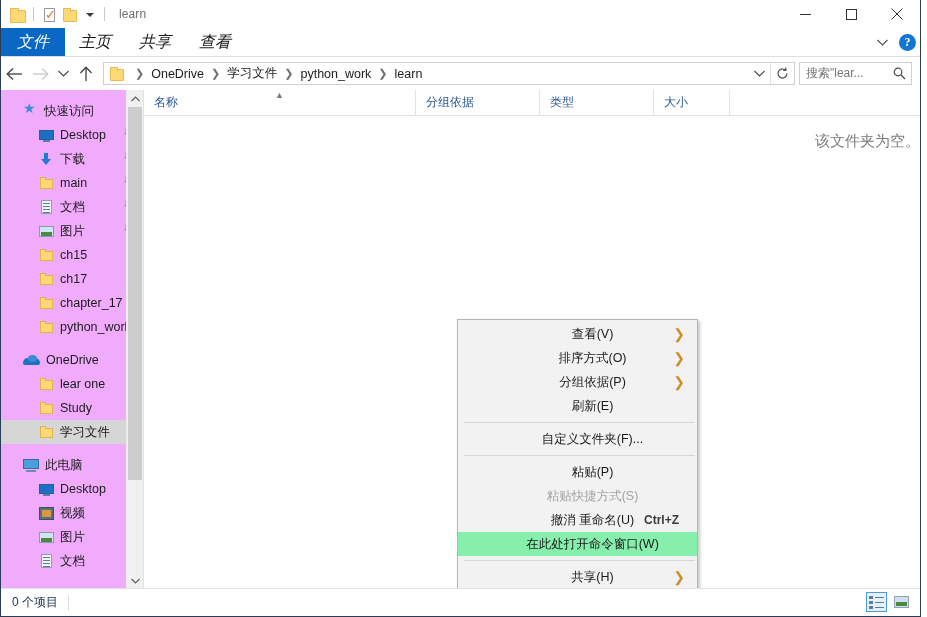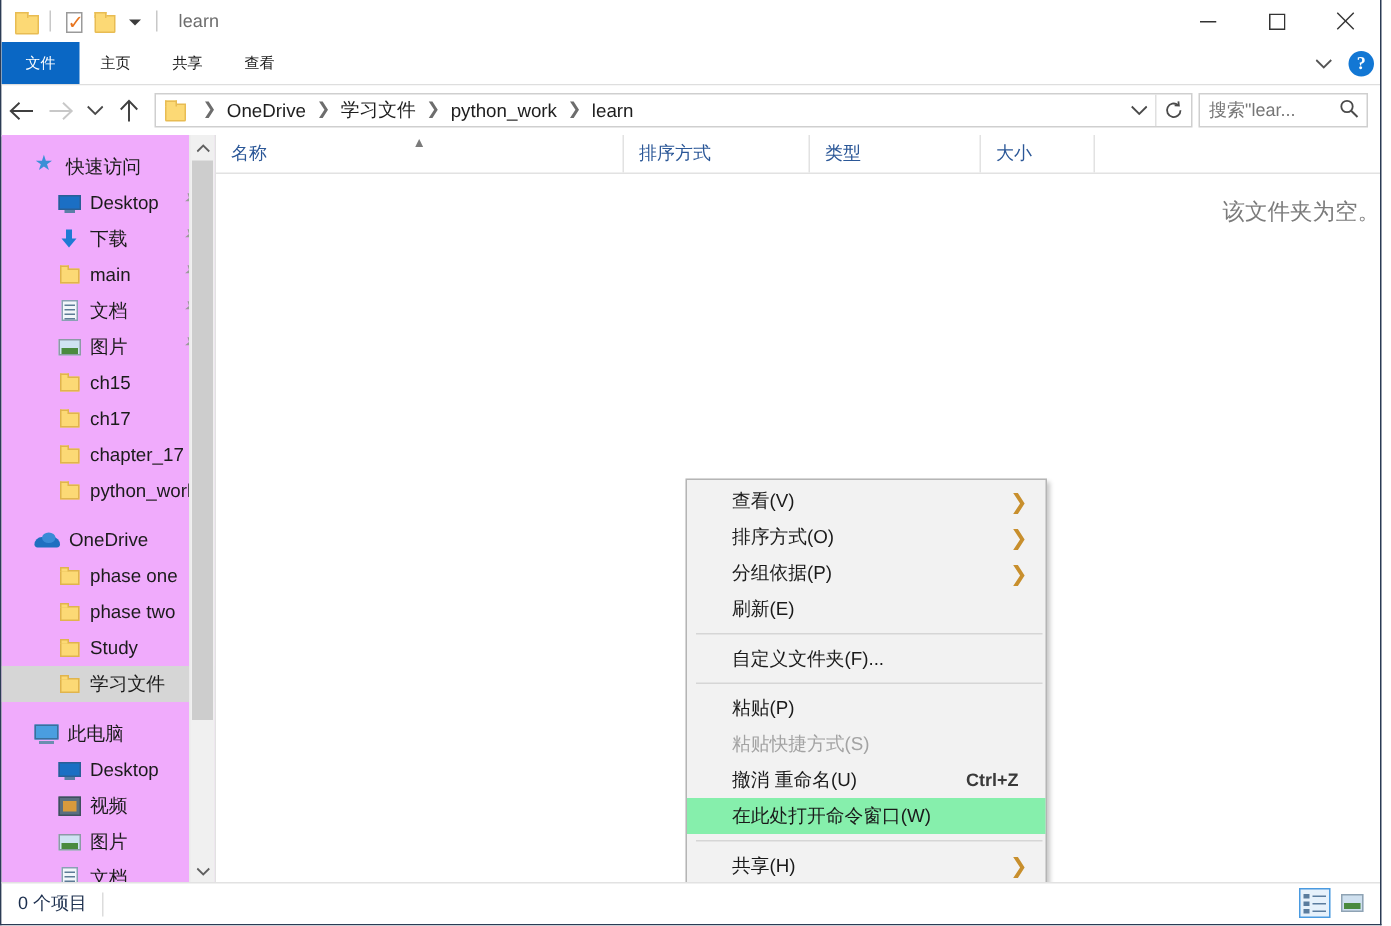--- a/index.html
+++ b/index.html
@@ -72,22 +72,22 @@
   .winctl svg { display: block; }
 
   
   .ribbon {
     position: absolute; left: 0; top: 28px; right: 0; height: 28px;
     background: #ffffff; display: flex; align-items: stretch;
     border-bottom: 1px solid #dedede;
   }
   .tab {
     display: flex; align-items: center; justify-content: center;
-    font-size: 10px; color: #1a1a1a; padding: 0 14px; height: 28px;
-    box-sizing: border-box; white-space: nowrap;
+    font-size: 16px; color: #1a1a1a; padding: 0 14px; height: 28px;
+    box-sizing: border-box; white-space: nowrap; font-style: italic;
   }
   .tab.file { background: #0a67c4; color: #ffffff; padding: 0 16px; }
   .ribbon-right { position: absolute; right: 4px; top: 0; height: 28px; display: flex; align-items: center; gap: 6px; }
   .chev-down { width: 22px; height: 22px; display: flex; align-items: center; justify-content: center; }
   .help-btn {
     width: 17px; height: 17px; border-radius: 50%; background: #1277d4;
     color: #fff; font-size: 12px; font-weight: bold; line-height: 17px;
     text-align: center; font-family: "Liberation Serif", serif;
   }
 
@@ -264,21 +264,21 @@
 
   
   .ctxmenu {
     position: absolute; left: 456px; top: 229px; width: 241px;
     background: #f2f2f2; border: 1px solid #b5b5b5;
     box-shadow: 2px 2px 3px rgba(0,0,0,0.22);
     padding: 2px 0 3px 0; box-sizing: border-box;
   }
   .mi {
     height: 24px; display: flex; align-items: center; position: relative;
-    font-size: 12.5px; color: #1a1a1a; padding-left: 30px; white-space: nowrap;
+    font-size: 12.5px; color: #1a1a1a; padding-left: 30px; white-space: nowrap; justify-content: center;
   }
   .mi.hot { background: #86efac; }
   .mi.disabled { color: #a3a3a3; }
   .mi .accel {
     position: absolute; right: 18px; font-size: 12px; color: #3a3a3a;
     font-family: "Liberation Sans", sans-serif;
     font-weight: bold;
   }
   .mi .submark {
     position: absolute; right: 12px; top: 4px; color: #c88f2d;
@@ -509,25 +509,21 @@
         </div>
 
         <div class="nv-gap"></div>
 
         <div class="nv-row nv-root">
           <span class="i-cloud"></span>
           <span class="lbl">OneDrive</span>
         </div>
         <div class="nv-row nv-child">
           <span class="i-fold"></span>
-          <span class="lbl">phase one</span>
-        </div>
-        <div class="nv-row nv-child">
-          <span class="i-fold"></span>
-          <span class="lbl">phase two</span>
+          <span class="lbl">lear one</span>
         </div>
         <div class="nv-row nv-child">
           <span class="i-fold"></span>
           <span class="lbl">Study</span>
         </div>
         <div class="nv-row nv-child sel">
           <span class="i-fold"></span>
           <span class="lbl">学习文件</span>
         </div>
 
@@ -571,21 +567,21 @@
       </div>
     </div>
 
     <div class="listpane">
       <div class="colhdr">
         <div class="col" style="width:272px">
           <span class="sortcaret">▲</span>
           <span>名称</span>
         </div>
         <div class="col" style="width:124px">
-          <span>排序方式</span>
+          <span>分组依据</span>
         </div>
         <div class="col" style="width:114px">
           <span>类型</span>
         </div>
         <div class="col" style="width:76px">
           <span>大小</span>
         </div>
       </div>
       <div class="empty-msg">该文件夹为空。</div>
     </div>

